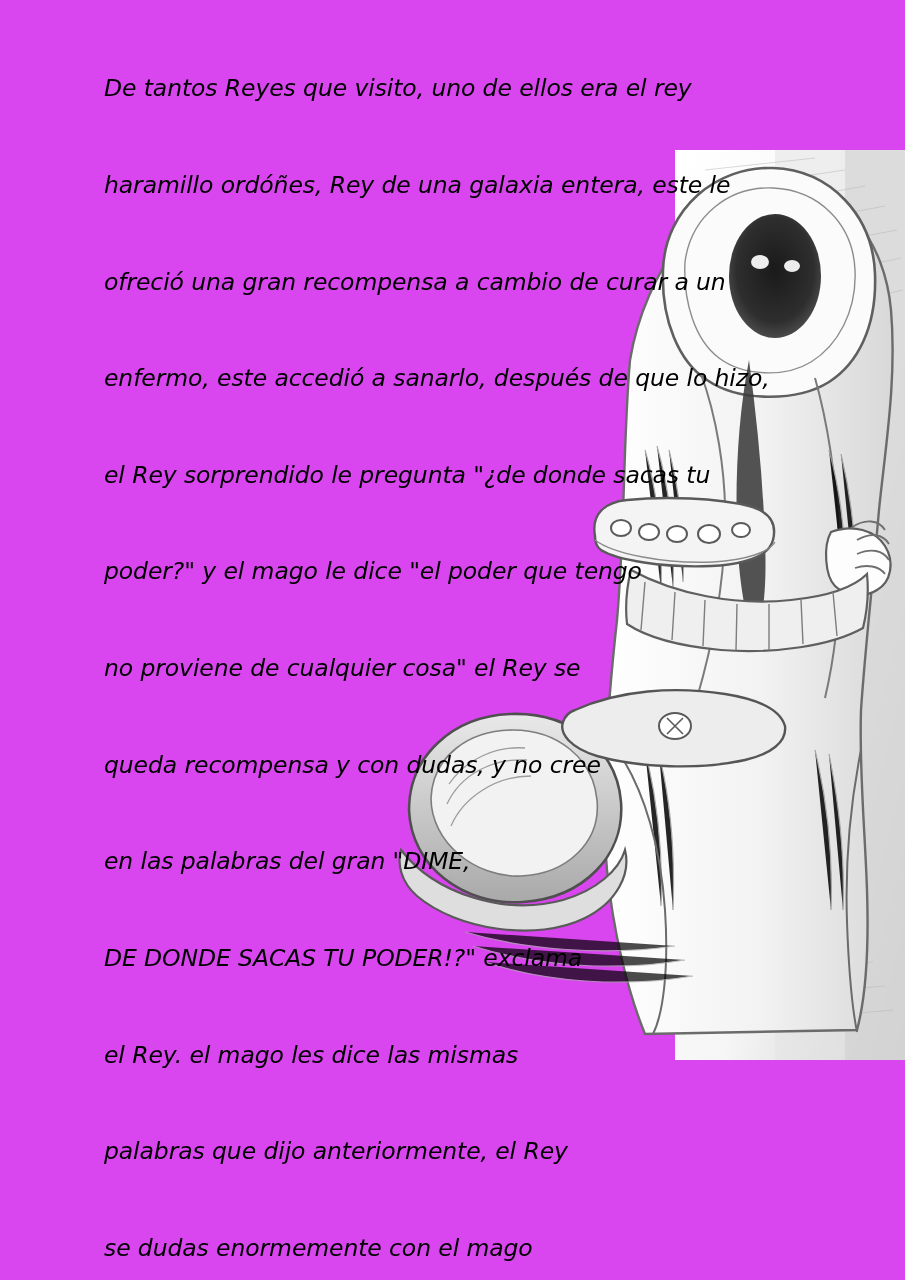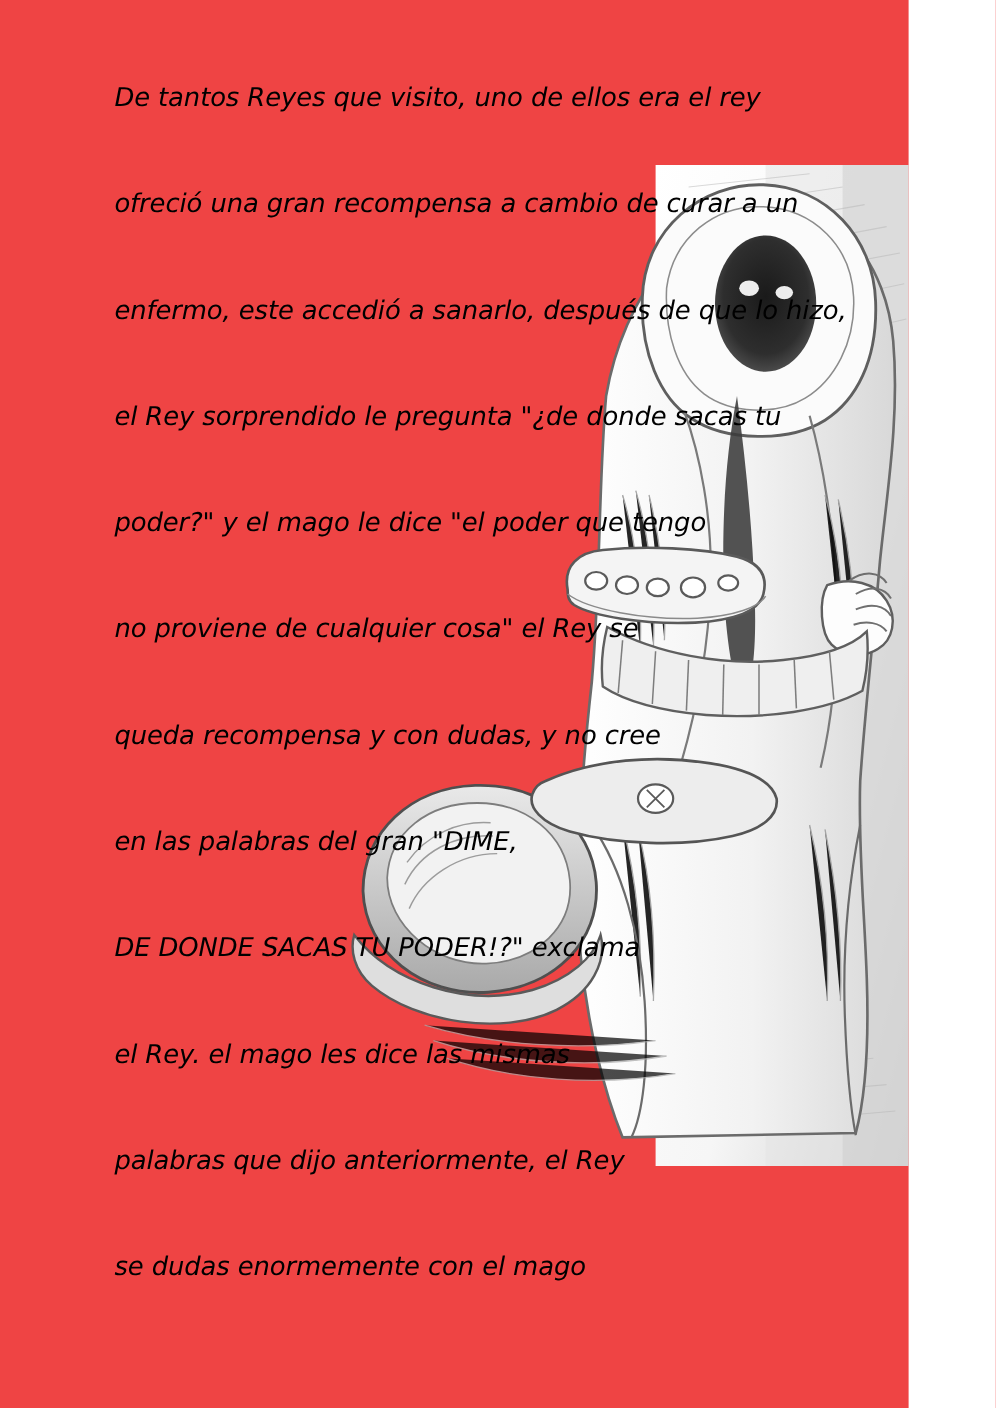--- a/index.html
+++ b/index.html
@@ -10,23 +10,23 @@
   body {
     width: 905px;
     height: 1280px;
     position: relative;
     overflow: hidden;
     font-family: "DejaVu Sans", sans-serif;
   }
 
   #page {
     position: relative;
-    width: 826px;
+    width: 905px;
     height: 1280px;
-    background: #ef4444;
+    background: #d946ef;
   }
 
   
   #illustration {
     position: absolute;
     right: 0;
     top: 150px;
     width: 560px;
     height: 910px;
     pointer-events: none;
@@ -204,20 +204,21 @@
       <g stroke="#a8a8a8" stroke-width="1.2" opacity="0.7">
         <path d="M120 782 C180 800 260 806 330 796"></path>
         <path d="M128 796 C190 816 270 822 340 810"></path>
         <path d="M140 812 C200 832 278 838 348 826"></path>
       </g>
     </svg>
   </div>
 
   <div id="story">
     <span class="ln">De tantos Reyes que visito, uno de ellos era el rey</span>
+    <span class="ln">haramillo ordóñes, Rey de una galaxia entera, este le</span>
     <span class="ln">ofreció una gran recompensa a cambio de curar a un</span>
     <span class="ln">enfermo, este accedió a sanarlo, después de que lo hizo,</span>
     <span class="ln">el Rey sorprendido le pregunta "¿de donde sacas tu</span>
     <span class="ln">poder?" y el mago le dice "el poder que tengo</span>
     <span class="ln">no proviene de cualquier cosa" el Rey se</span>
     <span class="ln">queda recompensa y con dudas, y no cree</span>
     <span class="ln">en las palabras del gran "DIME,</span>
     <span class="ln caps">DE DONDE SACAS TU PODER!?" exclama</span>
     <span class="ln">el Rey. el mago les dice las mismas</span>
     <span class="ln">palabras que dijo anteriormente, el Rey</span>

